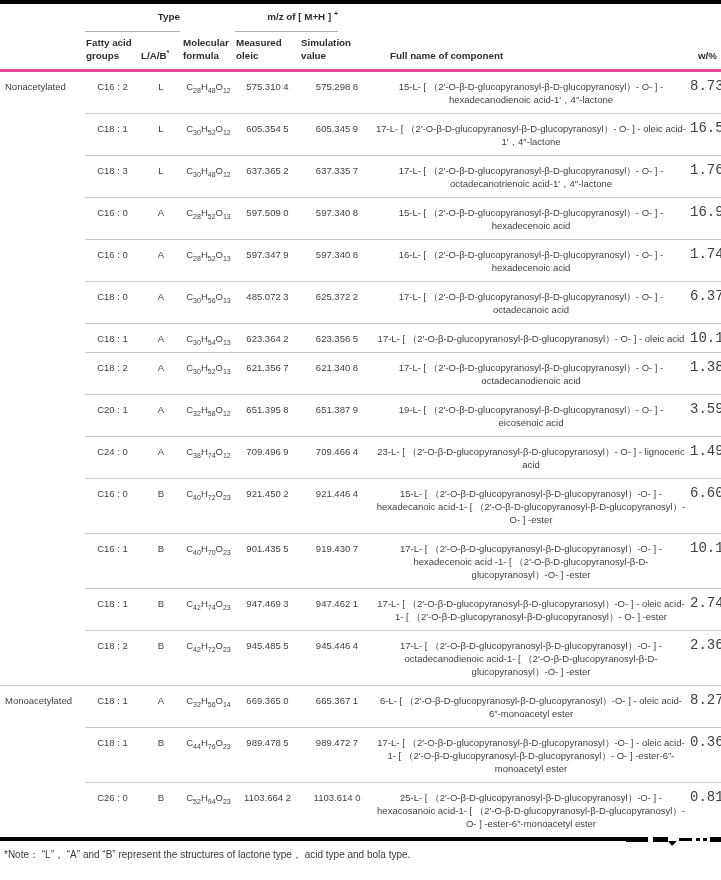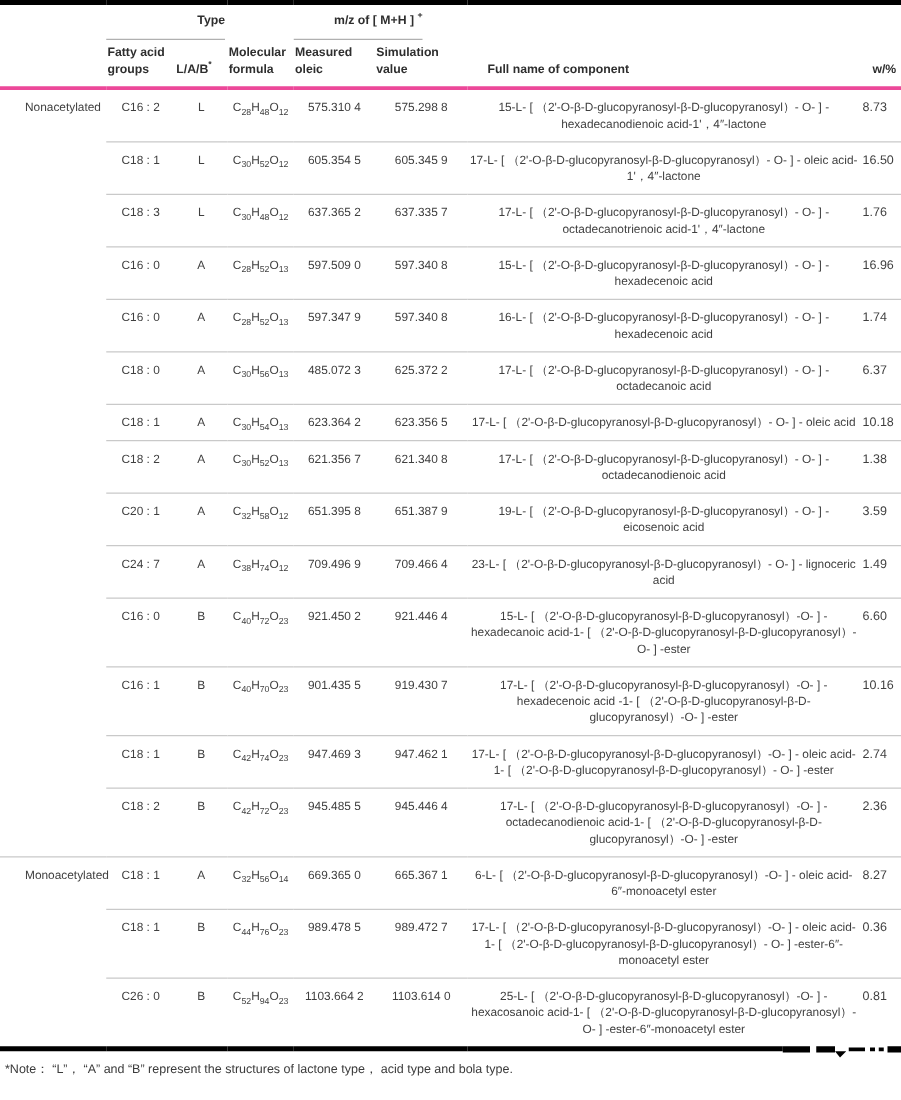--- a/index.html
+++ b/index.html
@@ -20,23 +20,23 @@
   .type-underline { width:95px; }
   .mz-underline { width:103px; }
   .hdr-name { padding-left:16px !important; }
   .hdr-w { text-align:right !important; padding-right:4px !important; }
   
   tbody td {
     vertical-align:top; border-bottom:1px solid #c9c9c9;
     padding:8px 2px 7px 2px; font-size:9.5px; line-height:13px; color:#3f3f3f;
   }
   td.no-border { border-bottom:none; }
-  .col-type { text-align:left; padding-left:20px; }
+  .col-type { text-align:left; padding-left:5px; }
   .col-fa, .col-lab, .col-formula, .col-meas, .col-sim, .col-name { text-align:center; }
-  .col-w { text-align:left; padding-right:4px; font-size:10px; }
+  .col-w { text-align:center; padding-right:4px; font-size:14px;font-family:Liberation Mono, monospace; }
   sub { font-size:7px; line-height:0; }
   sup { font-size:7px; line-height:0; vertical-align:super; }
   .it { }
   
   #footnote { margin:7px 0 16px 4px; font-size:10px; color:#3a3a3a; }
   
   #artifact { position:absolute; right:0; bottom:-6px; width:95px; height:14px; }
 </style>
 </head>
 <body>
@@ -154,21 +154,21 @@
         <tr>
           <td class="col-fa">C20 : 1</td>
           <td class="col-lab">A</td>
           <td class="col-formula">C<sub>32</sub>H<sub>58</sub>O<sub>12</sub></td>
           <td class="col-meas">651.395 8</td>
           <td class="col-sim">651.387 9</td>
           <td class="col-name">19-L- [ （2'-O-β-D-glucopyranosyl-β-D-glucopyranosyl）- O- ] - eicosenoic acid</td>
           <td class="col-w">3.59</td>
         </tr>
         <tr>
-          <td class="col-fa">C24 : 7</td>
+          <td class="col-fa">C24 : 0</td>
           <td class="col-lab">A</td>
           <td class="col-formula">C<sub>38</sub>H<sub>74</sub>O<sub>12</sub></td>
           <td class="col-meas">709.496 9</td>
           <td class="col-sim">709.466 4</td>
           <td class="col-name">23-L- [ （2'-O-β-D-glucopyranosyl-β-D-glucopyranosyl）- O- ] - lignoceric acid</td>
           <td class="col-w">1.49</td>
         </tr>
         <tr>
           <td class="col-fa">C16 : 0</td>
           <td class="col-lab">B</td>

